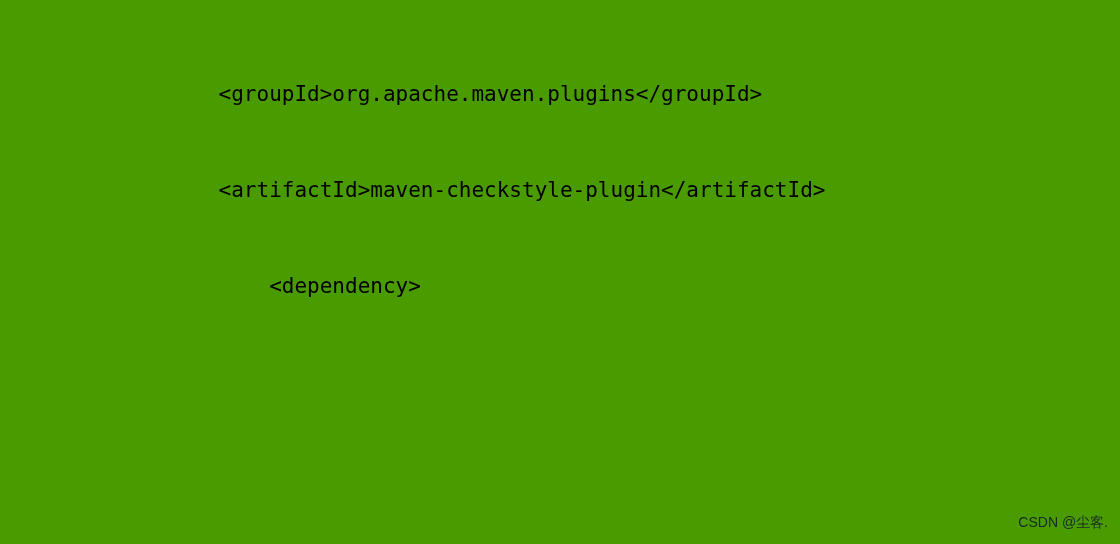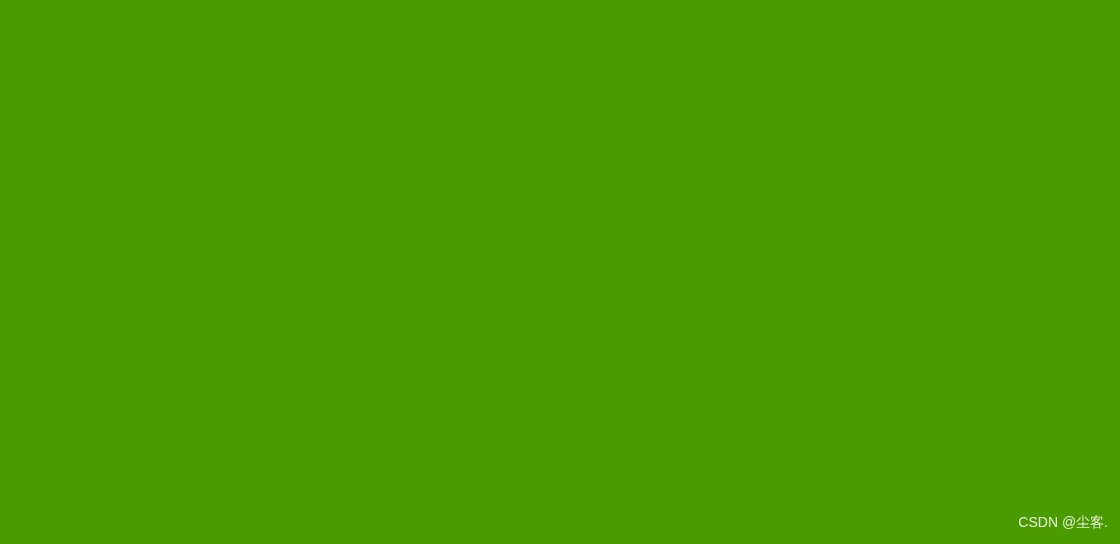--- a/index.html
+++ b/index.html
@@ -24,31 +24,34 @@
       white-space: pre;
     }
     .line {
       display: block;
       position: relative;
     }
     .watermark {
       position: absolute;
       bottom: 6px;
       right: 12px;
-      color: #ffffff;
+      color: #0f172a;
       font-family: sans-serif;
       font-size: 14px;
       font-weight: 400;
       opacity: 0.85;
     }
   </style>
 </head>
 <body>
 
 <div class="code-container">
+  <span class="line">    &lt;groupId&gt;org.apache.maven.plugins&lt;/groupId&gt;</span>
+  <span class="line">    &lt;artifactId&gt;maven-checkstyle-plugin&lt;/artifactId&gt;</span>
+  <span class="line">        &lt;dependency&gt;</span>
   
   
   
   
   
   
   
   
   
   

